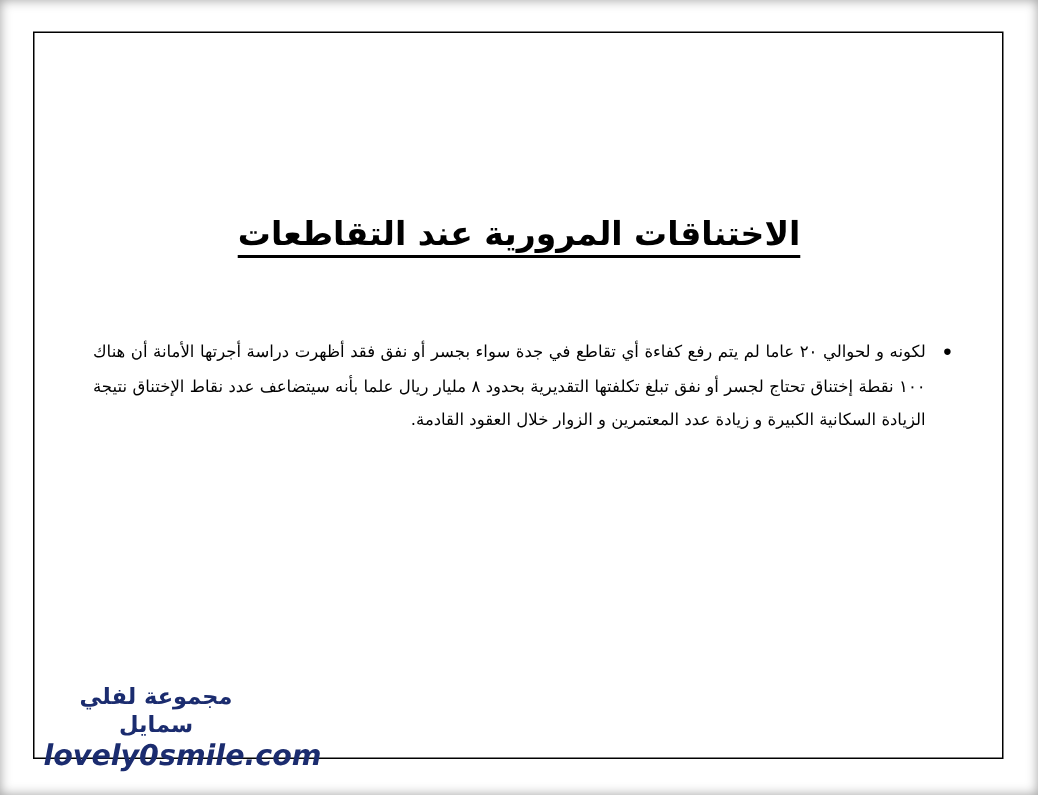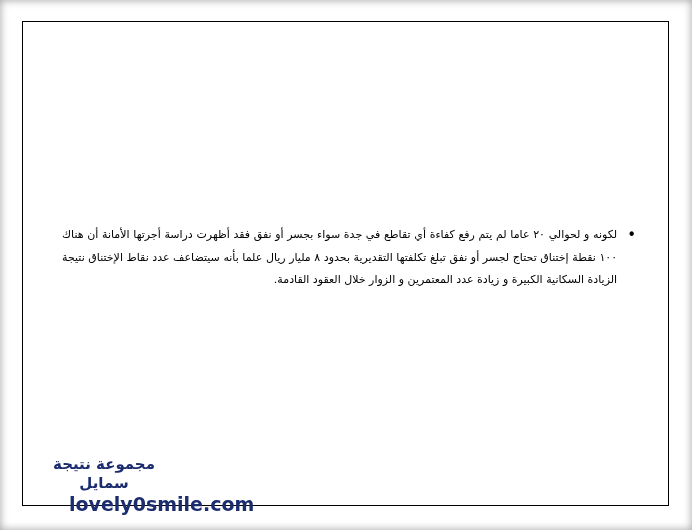--- a/index.html
+++ b/index.html
@@ -75,35 +75,38 @@
     line-height: 1.25;
   }
   .wm-ar {
     direction: rtl;
     font-size: 15px;
     font-weight: bold;
   }
   .wm-url {
     font-size: 19px;
     font-weight: bold;
+    font-style: italic;
     white-space: nowrap;
-    margin-left: 40px;
   }
 </style>
 </head>
 <body>
 
 <div class="canvas">
 
   <div class="frame"></div>
 
+  <h1 class="title">
+    <span class="underlined">الاختناقات المرورية عند التقاطعات</span>
+  </h1>
 
   <div class="bullet-row">
     <span class="bullet">•</span>
     <p class="bullet-text">لكونه و لحوالي ٢٠ عاما لم يتم رفع كفاءة أي تقاطع في جدة سواء بجسر أو نفق فقد أظهرت دراسة أجرتها الأمانة أن هناك ١٠٠ نقطة إختناق تحتاج لجسر أو نفق تبلغ تكلفتها التقديرية بحدود ٨ مليار ريال علما بأنه سيتضاعف عدد نقاط الإختناق نتيجة الزيادة السكانية الكبيرة و زيادة عدد المعتمرين و الزوار خلال العقود القادمة.</p>
   </div>
 
   <div class="watermark">
-    <div class="wm-ar" style="color: rgb(27, 44, 111);">مجموعة نتيجة سمايل</div>
+    <div class="wm-ar" style="color: rgb(27, 44, 111);">مجموعة لفلي سمايل</div>
     <div class="wm-url" style="color: rgb(27, 44, 111);">lovely0smile.com</div>
   </div>
 
 </div>
 
 </body></html>

